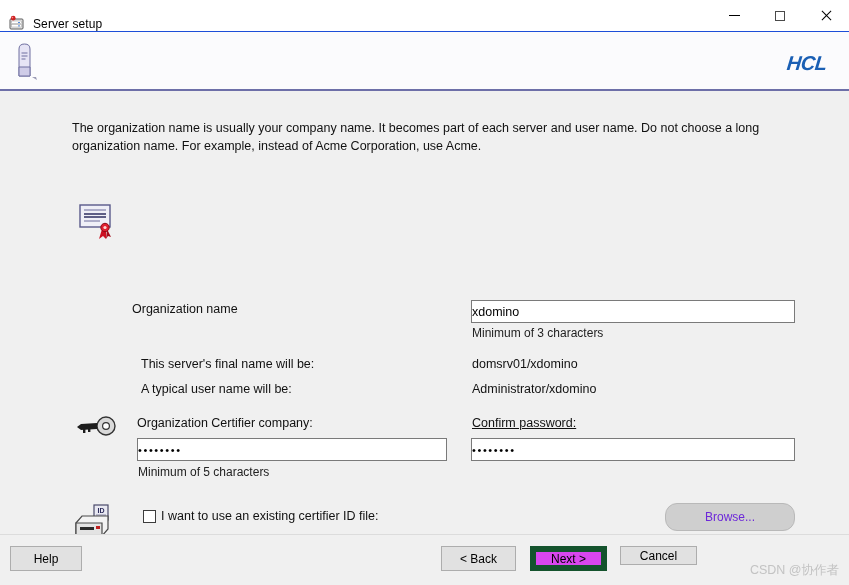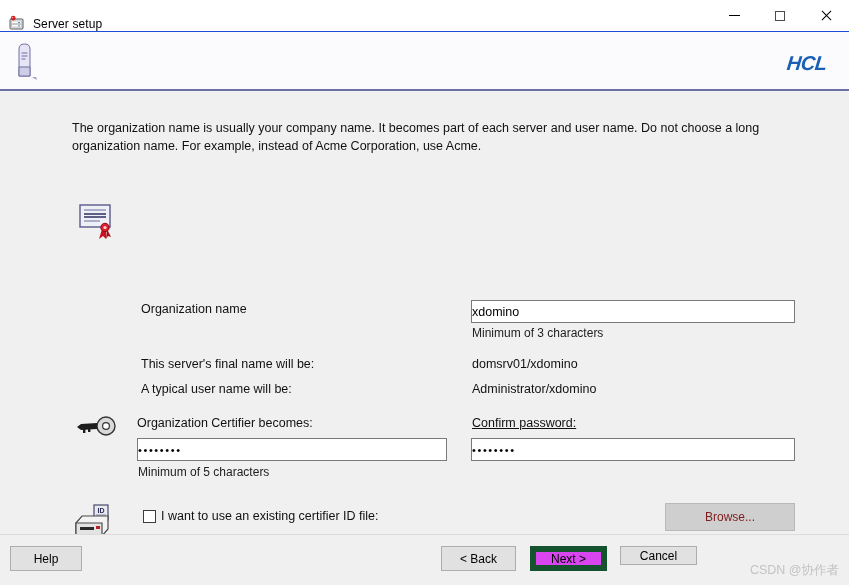--- a/index.html
+++ b/index.html
@@ -203,23 +203,24 @@
     font-family: "Liberation Sans", sans-serif;
     font-size: 12px;
     color: #000;
     display: flex;
     align-items: center;
     justify-content: center;
     cursor: default;
     padding: 0;
   }
   .btn.disabled {
-    color: #7f1d1d;
+    color: #6d28d9;
     background: #cfcfcf;
     border-color: #b9b9b9;
+    border-radius: 12px;
   }
   .btn.default {
     border: 6px solid #14532d;
     background: #d946ef;
   }
 
   
   .footer {
     height: 50px;
     min-height: 50px;
@@ -292,21 +293,21 @@
         <line x1="6" y1="11" x2="28" y2="11" stroke="#3a3a6a" stroke-width="1.6"></line>
         <line x1="6" y1="14" x2="28" y2="14" stroke="#3a3a6a" stroke-width="1.6"></line>
         <line x1="6" y1="18" x2="22" y2="18" stroke="#6a6a9a" stroke-width="1"></line>
         <path d="M24 26 L21 36 L25 33 L28 36 L28 26 Z" fill="#cc1122"></path>
         <path d="M29 26 L33 34 L30 33 L28 36 Z" fill="#a40d1a"></path>
         <circle cx="27" cy="24.5" r="4.2" fill="#e02030" stroke="#8d0a16" stroke-width="1"></circle>
         <circle cx="27" cy="24.5" r="1.6" fill="#ffd2d2"></circle>
       </svg>
     </span>
 
-    <span class="row-label" style="left:141px; top:211px;">Organization name</span>
+    <span class="row-label" style="left:132px; top:211px;">Organization name</span>
 
     <div class="field" style="left:471px; top:209px; width:324px;" title="">xdomino</div>
 
     <span class="hint" style="left:472px; top:235px;">Minimum of 3 characters</span>
 
     <span class="row-label" style="left:141px; top:266px;">This server's final name will be:</span>
     <span class="row-label" style="left:472px; top:266px;">domsrv01/xdomino</span>
 
     <span class="row-label" style="left:141px; top:291px;">A typical user name will be:</span>
     <span class="row-label" style="left:472px; top:291px;">Administrator/xdomino</span>
@@ -314,21 +315,21 @@
     <span class="icon-key" style="left:74px; top:322px;">
       <svg width="44" height="30" viewBox="0 0 44 30">
         <circle cx="32" cy="13" r="9" fill="#d9d9d9" stroke="#333" stroke-width="1.4"></circle>
         <circle cx="32" cy="13" r="3.4" fill="#ffffff" stroke="#333" stroke-width="1.2"></circle>
         <path d="M23 10 L7 11 L3 14 L7 17 L23 16 Z" fill="#1d1d1d"></path>
         <rect x="9" y="16" width="2.4" height="4" fill="#1d1d1d"></rect>
         <rect x="14" y="16" width="2.4" height="3" fill="#1d1d1d"></rect>
       </svg>
     </span>
 
-    <span class="row-label" style="left:137px; top:325px;">Organization Certifier becomes:</span>
+    <span class="row-label" style="left:137px; top:325px;">Organization Certifier company:</span>
 
     <div class="field pwd" style="left:137px; top:347px; width:310px;">••••••••</div>
 
     <span class="hint" style="left:138px; top:374px;">Minimum of 5 characters</span>
 
     <span class="row-label" style="left:472px; top:325px;text-decoration:underline;">Confirm password:</span>
 
     <div class="field pwd" style="left:471px; top:347px; width:324px;">••••••••</div>
 
     <span class="icon-idfile" style="left:74px; top:412px;">

